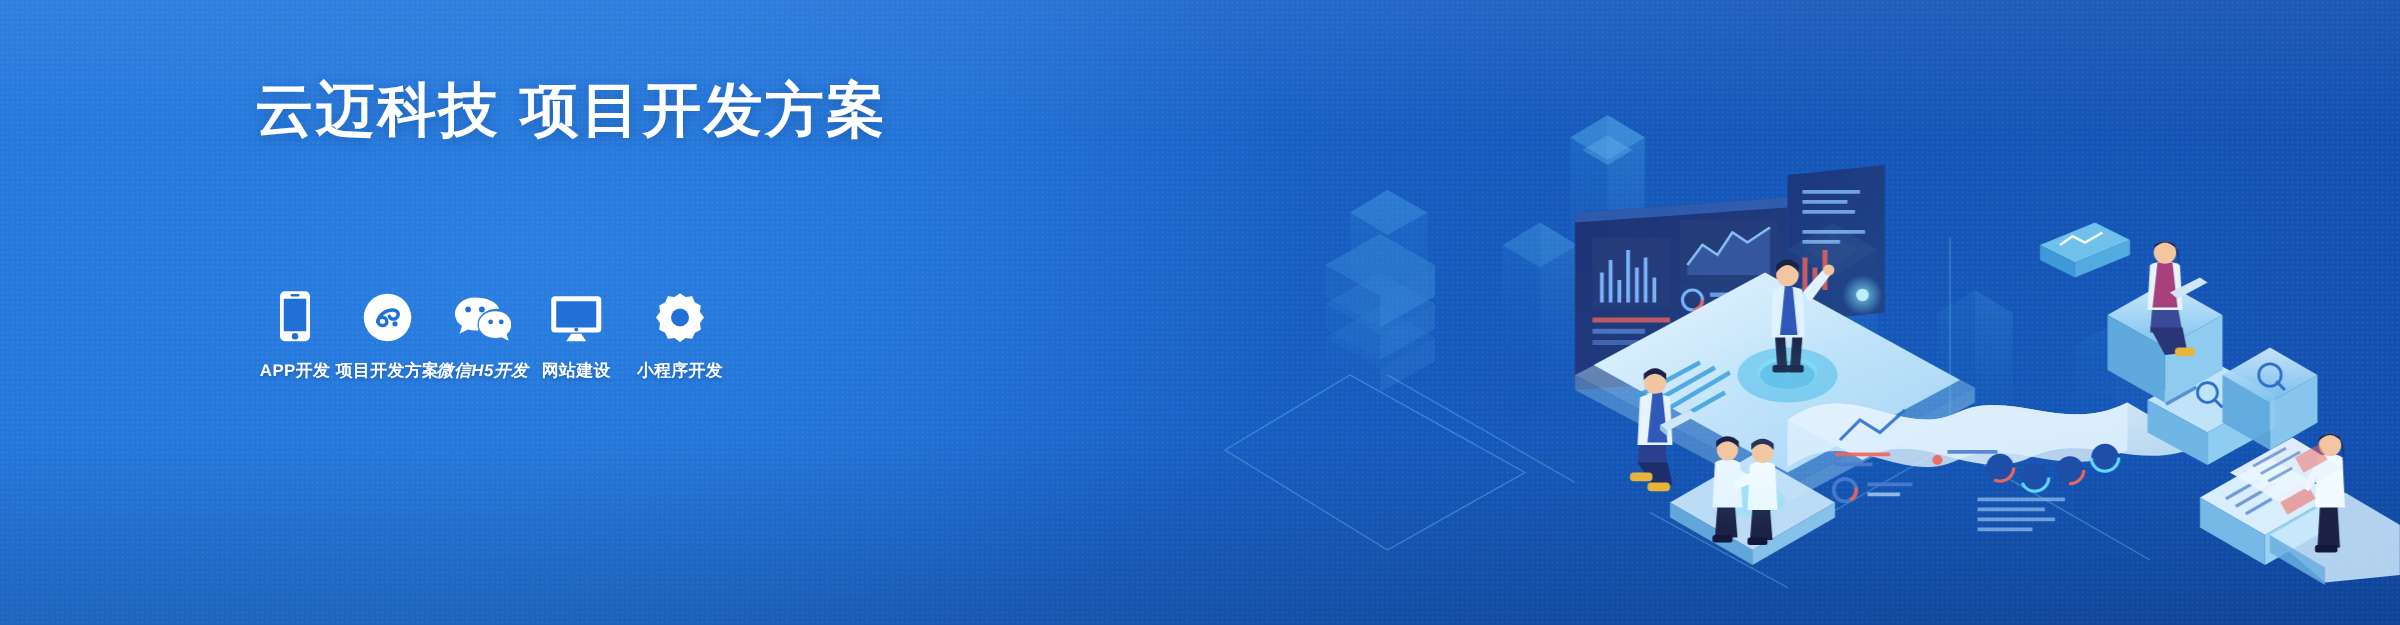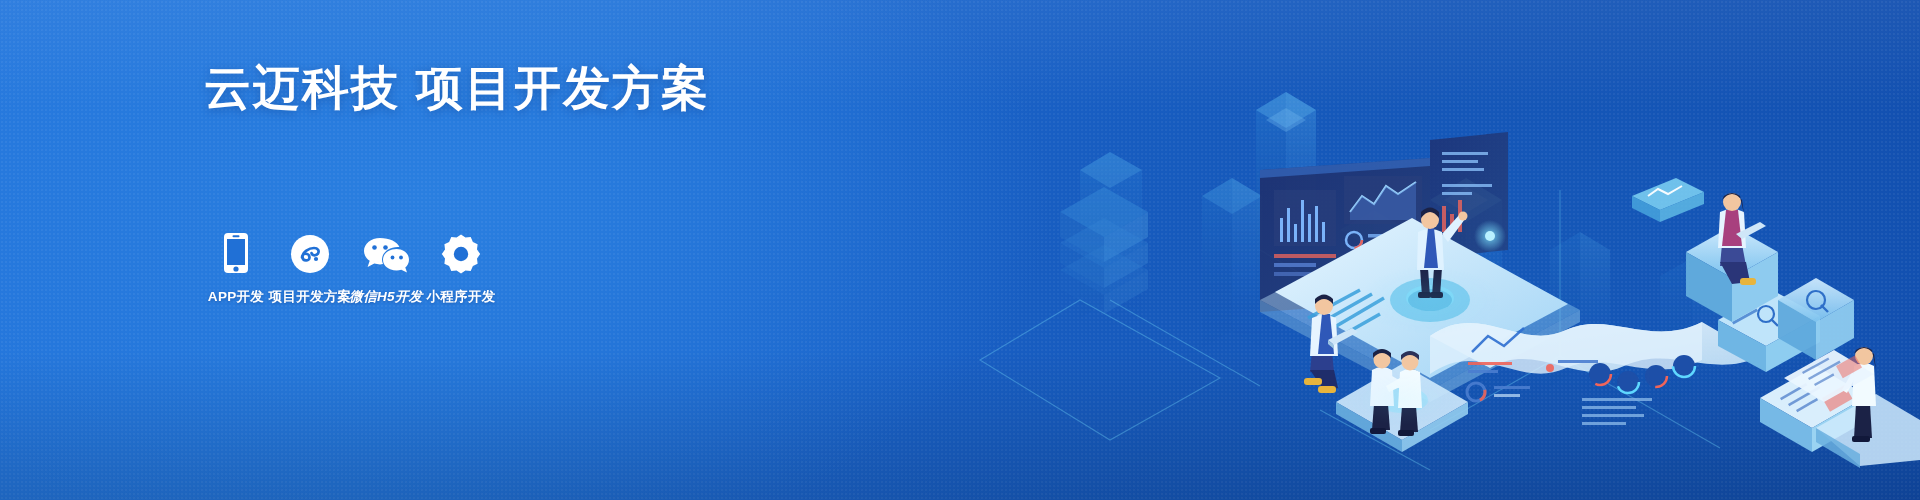--- a/index.html
+++ b/index.html
@@ -467,20 +467,31 @@
           <path d="M33.5 13 C25.5 13 20 17.8 20 23.7 C20 29.6 25.5 34.4 33.5 34.4
                    C35.2 34.4 36.8 34.2 38.3 33.8 L44 36.6 L42.3 31.5
                    C44.6 29.6 46 26.8 46 23.7 C46 17.8 41 13 33.5 13 Z" fill="#ffffff"></path>
           <circle cx="29.5" cy="21.5" r="1.9" fill="#2070d6"></circle>
           <circle cx="38" cy="21.5" r="1.9" fill="#2070d6"></circle>
         </svg>
       </div>
       <div class="lb">微信H5开发</div>
     </div>
 
+    <div class="svc">
+      <div class="ic">
+        <svg width="42" height="38" viewBox="0 0 42 38" xmlns="http://www.w3.org/2000/svg">
+          <rect x="1" y="1" width="40" height="29" rx="3" fill="#ffffff"></rect>
+          <rect x="5" y="5" width="32" height="21" fill="#2070d6"></rect>
+          <circle cx="21" cy="27.5" r="1.6" fill="#2070d6"></circle>
+          <path d="M13 37 L29 37 L25 31 L17 31 Z" fill="#ffffff"></path>
+        </svg>
+      </div>
+      <div class="lb">网站建设</div>
+    </div>
 
     <div class="svc">
       <div class="ic">
         <svg width="40" height="40" viewBox="0 0 40 40" xmlns="http://www.w3.org/2000/svg">
           <path d="M20 0.5 L24.4 3.6 L29.7 3 L31.9 7.9 L36.6 10.3 L36 15.6 L39.2 20
                    L36 24.4 L36.6 29.7 L31.9 32.1 L29.7 37 L24.4 36.4 L20 39.5
                    L15.6 36.4 L10.3 37 L8.1 32.1 L3.4 29.7 L4 24.4 L0.8 20
                    L4 15.6 L3.4 10.3 L8.1 7.9 L10.3 3 L15.6 3.6 Z" fill="#ffffff"></path>
           <circle cx="20" cy="20" r="7.2" fill="#2070d6"></circle>
         </svg>

